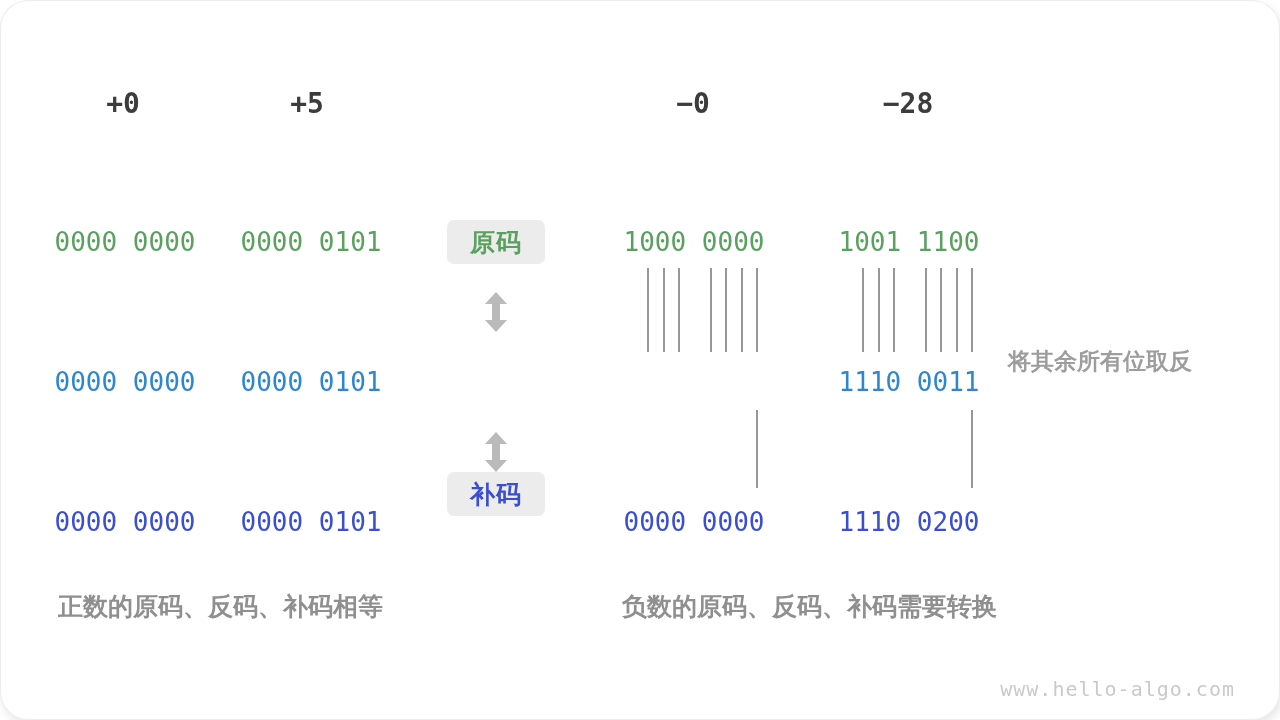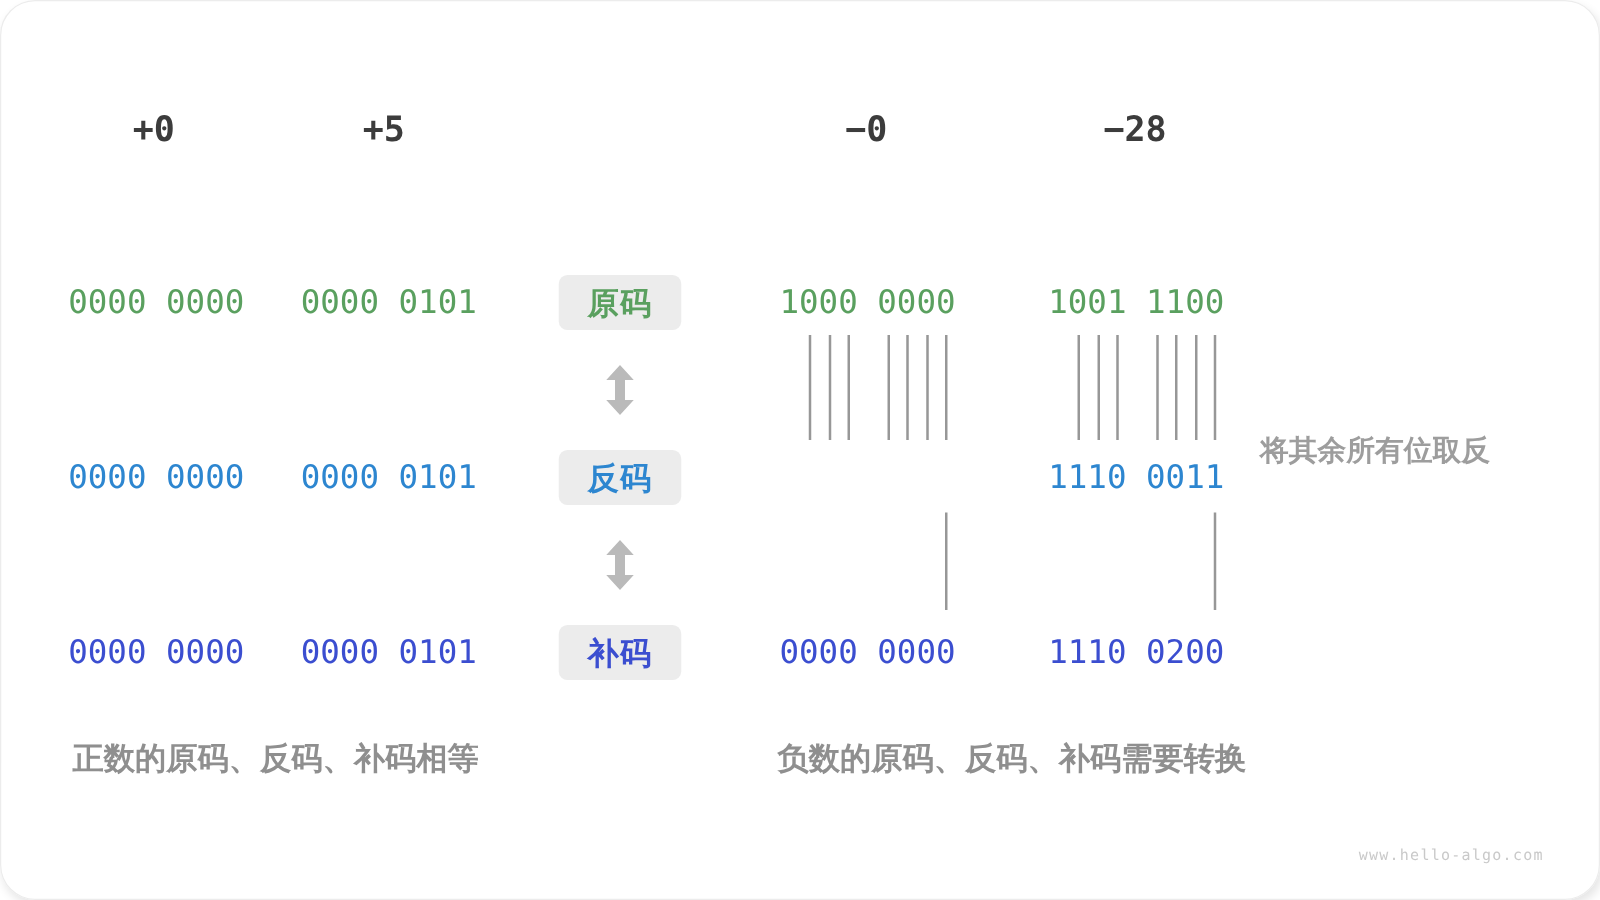--- a/index.html
+++ b/index.html
@@ -38,21 +38,21 @@
     position:absolute;left:1008px;
     font-weight:bold;font-size:23px;color:#9d9d9d;
     line-height:34px;white-space:pre;
   }
   .caption{
     position:absolute;top:593px;height:28px;line-height:28px;
     font-weight:bold;font-size:25px;color:#8f8f8f;white-space:pre;
   }
   .watermark{
     position:absolute;right:45px;top:677px;
-    font-size:12px;color:#c9c9c9;letter-spacing:1px;margin-left:44px;
+    font-size:20px;color:#c9c9c9;letter-spacing:1px;margin-left:44px;
   }
 </style>
 </head>
 <body>
 
 <div class="canvas">
 
   <div class="num-header mono" style="left:123px">+0</div>
   <div class="num-header mono" style="left:307px">+5</div>
   <div class="num-header mono" style="left:693px">−0</div>
@@ -85,37 +85,34 @@
     <svg width="26" height="40" viewBox="0 0 26 40">
         <path d="M13 0 L24 12 L17 12 L17 28 L24 28 L13 40 L2 28 L9 28 L9 12 L2 12 Z" fill="#bababa"></path>
       </svg>
   </div>
   <div class="note" style="top:276px">
     <div>将其余所有位取反</div>
   </div>
 
   <div class="bin mono c-blue row-top2" style="left:125px">0000 0000</div>
   <div class="bin mono c-blue row-top2" style="left:311px">0000 0101</div>
-  <div class="codebox c-blue" style="top:360px">
-    <span>反码</span>
-  </div>
   <div class="bin mono c-blue row-top2" style="left:909px">1110 0011</div>
 
   <div class="tick tick-b" style="left:756px"></div>
   <div class="tick tick-b" style="left:971px"></div>
 
   <div class="arrow" style="top:432px">
     <svg width="26" height="40" viewBox="0 0 26 40">
         <path d="M13 0 L24 12 L17 12 L17 28 L24 28 L13 40 L2 28 L9 28 L9 12 L2 12 Z" fill="#bababa"></path>
       </svg>
   </div>
 
   <div class="bin mono c-indigo row-top3" style="left:125px">0000 0000</div>
   <div class="bin mono c-indigo row-top3" style="left:311px">0000 0101</div>
-  <div class="codebox c-indigo" style="top:500px">
+  <div class="codebox c-indigo" style="top:472px">
     <span>补码</span>
   </div>
   <div class="bin mono c-indigo row-top3" style="left:694px">0000 0000</div>
   <div class="bin mono c-indigo row-top3" style="left:909px">1110 0200</div>
 
   <div class="caption" style="left:622px">负数的原码、反码、补码需要转换</div>
   <div class="caption" style="left:58px">正数的原码、反码、补码相等</div>
 
   <div class="watermark mono">www.hello-algo.com</div>
 

